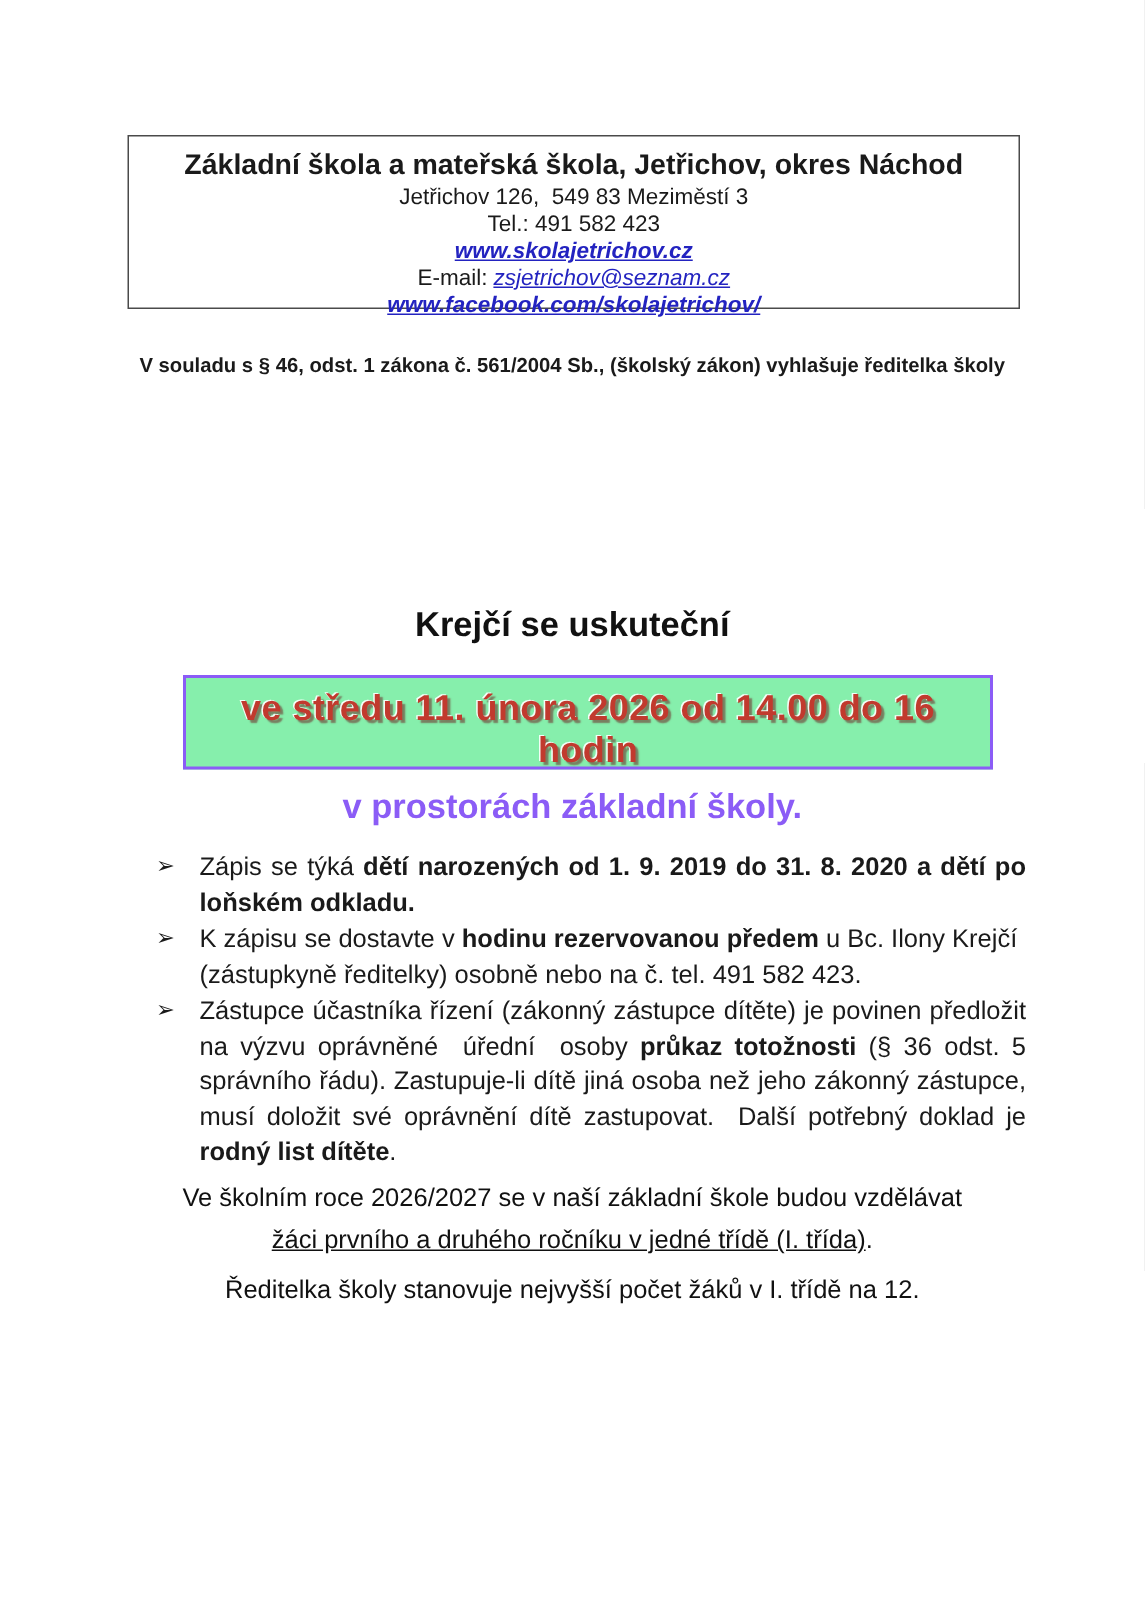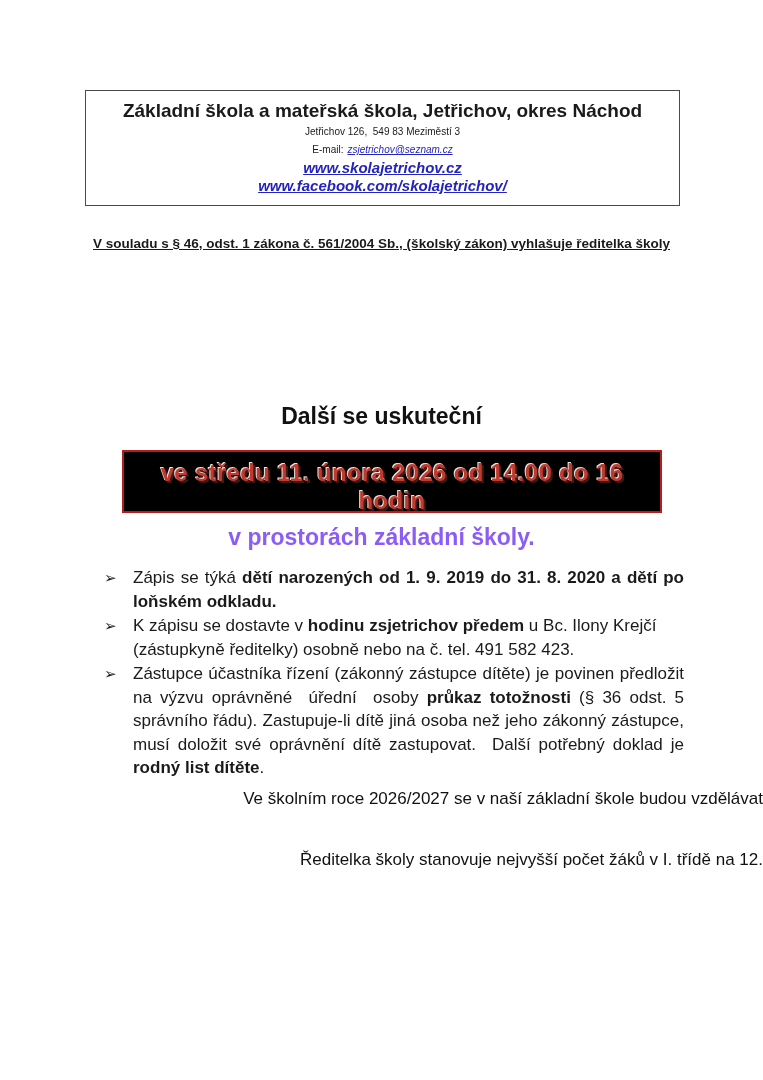--- a/index.html
+++ b/index.html
@@ -19,38 +19,37 @@
   
   .header-box {
     position: absolute;
     left: 85px; top: 90px;
     width: 595px; height: 116px;
     border: 1px solid #4a4a4a;
     text-align: center;
     padding-top: 7px;
   }
   .school-name { font-size: 19px; font-weight: bold; line-height: 25px; }
-  .hline { font-size: 10px; line-height: 18px; }
+  .hline { font-size: 15px; line-height: 18px; }
   .hline.links { font-size: 15px; }
   .email-label { margin-right: 4px; }
   a.doc-link {
     color: #2323c0;
     font-style: italic;
     text-decoration: underline;
     cursor: pointer;
   }
   a.doc-link.bold { font-weight: bold; }
 
   .legal-line {
     position: absolute;
     left: 0; top: 236px; width: 100%;
     text-align: center;
     font-size: 13.5px;
     font-weight: bold;
-    text-decoration: underline;
   }
 
   .wordart {
     position: absolute;
     left: 0; width: 100%;
     text-align: center;
     font-size: 31px;
     font-weight: bold;
     letter-spacing: 0.5px;
     color: #2626c0;
@@ -69,22 +68,22 @@
     text-align: center;
     font-size: 23px;
     font-weight: bold;
     color: #111111;
   }
 
   .date-box {
     position: absolute;
     left: 122px; top: 450px;
     width: 540px; height: 63px;
-    border: 2px solid #b91c1c;
-    background: #000000;
+    border: 2px solid #8b5cf6;
+    background: #86efac;
     text-align: center;
     padding-top: 7px;
   }
   .date-text {
     font-size: 24px;
     font-weight: bold;
     color: #c13a2e;
     text-shadow:
       -1px -1px 0 rgba(255,255,255,0.9),
        2px 2px 1px rgba(110,50,45,0.6);
@@ -119,70 +118,74 @@
     position: absolute;
     left: 4px; top: 0;
     font-size: 15px;
     color: #1a1a1a;
   }
   .b { font-weight: bold; margin-top: 47px; }
 
   .footer-line {
     position: absolute;
     left: 0; width: 100%;
-    text-align: right;
+    text-align: center;
     font-size: 17px;
     color: #111111;
   }
   .footer-1 { top: 789px; }
   .footer-2 { top: 817px; }
   .footer-2 .u { text-decoration: underline; }
   .footer-3 { top: 850px; font-weight: normal; }
 </style>
 </head>
 <body>
 
 <div class="page">
 
   <div class="header-box">
     <div class="school-name">Základní škola a mateřská škola, Jetřichov, okres Náchod</div>
     <div class="hline ws">Jetřichov 126,  549 83 Meziměstí 3</div>
+    <div class="hline">Tel.: 491 582 423</div>
+    <div class="hline links">
+      <a class="doc-link bold">www.skolajetrichov.cz</a>
+    </div>
     <div class="hline">
       <span class="email-label">E-mail:</span><a class="doc-link">zsjetrichov@seznam.cz</a>
-    </div>
-    <div class="hline links">
-      <a class="doc-link bold">www.skolajetrichov.cz</a>
     </div>
     <div class="hline links">
       <a class="doc-link bold">www.facebook.com/skolajetrichov/</a>
     </div>
   </div>
 
   <div class="legal-line">V souladu s § 46, odst. 1 zákona č. 561/2004 Sb., (školský zákon) vyhlašuje ředitelka školy</div>
 
 
-  <div class="lead-line">Další se uskuteční</div>
+  <div class="lead-line">Krejčí se uskuteční</div>
 
   <div class="date-box">
     <span class="date-text">ve středu 11. února 2026 od 14.00 do 16 hodin</span>
   </div>
 
   <div class="location-line">v prostorách základní školy.</div>
 
   <ul class="bullet-list">
     <li class="bullet-item">
       <span class="bullet-marker">➢</span>
       <span>Zápis se týká </span><span class="b ws">dětí narozených od 1. 9. 2019 do 31. 8. 2020 a dětí po loňském odkladu.</span>
     </li>
     <li class="bullet-item left-align">
       <span class="bullet-marker">➢</span>
-      <span>K zápisu se dostavte v </span><span class="b">hodinu zsjetrichov předem</span><span> u Bc. Ilony Krejčí (zástupkyně ředitelky) osobně nebo na č. tel. 491 582 423.</span>
+      <span>K zápisu se dostavte v </span><span class="b">hodinu rezervovanou předem</span><span> u Bc. Ilony Krejčí (zástupkyně ředitelky) osobně nebo na č. tel. 491 582 423.</span>
     </li>
     <li class="bullet-item">
       <span class="bullet-marker">➢</span>
       <span class="ws">Zástupce účastníka řízení (zákonný zástupce dítěte) je povinen předložit na výzvu oprávněné  úřední  osoby </span><span class="b">průkaz totožnosti</span><span class="ws"> (§ 36 odst. 5 správního řádu). Zastupuje-li dítě jiná osoba než jeho zákonný zástupce, musí doložit své oprávnění dítě zastupovat.  Další potřebný doklad je </span><span class="b">rodný list dítěte</span><span>.</span>
     </li>
   </ul>
 
   <div class="footer-line footer-1">Ve školním roce 2026/2027 se v naší základní škole budou vzdělávat</div>
+  <div class="footer-line footer-2">
+    <span class="u">žáci prvního a druhého ročníku v jedné třídě (I. třída)</span><span>.</span>
+  </div>
   <div class="footer-line footer-3">Ředitelka školy stanovuje nejvyšší počet žáků v I. třídě na 12.</div>
 
 </div>
 
 </body></html>

